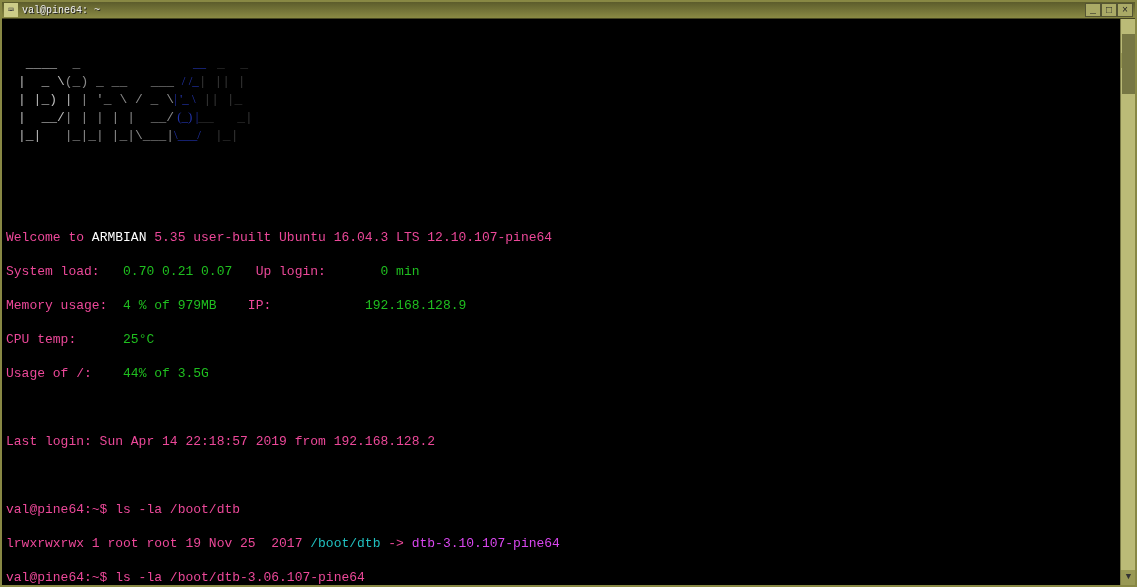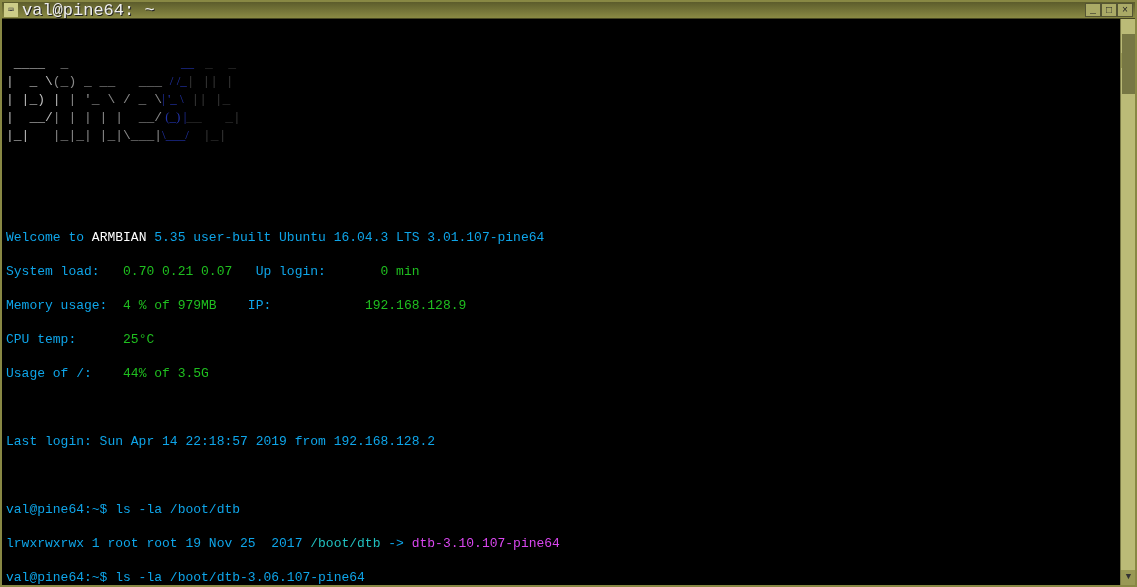--- a/index.html
+++ b/index.html
@@ -23,21 +23,21 @@
   }
   .titlebar .icon {
     width: 14px; height: 14px;
     background: #cccc88;
     margin-right: 4px;
     display:flex;align-items:center;justify-content:center;
     font-size:10px;color:#444;
   }
   .titlebar .title {
     color: #eee;
-    font-size: 17px;
+    font-size: 10px;
     flex: 1;
     text-shadow: 1px 1px #222;
   }
   .titlebar .btns { display: flex; gap: 0px; }
   .titlebar .btn {
     width: 16px; height: 14px;
     background: #aaaa66;
     border: 1px solid #555533;
     display:flex;align-items:center;justify-content:center;
     font-size:10px;color:#222;
@@ -62,25 +62,25 @@
   .scrollbar .up, .scrollbar .down {
     width:15px;height:15px;background:#999955;
     display:flex;align-items:center;justify-content:center;
     font-size:9px;color:#333;cursor:pointer;
   }
   .scrollbar .down{position:absolute;bottom:0;}
   .scrollbar .thumb{
     position:absolute;top:15px;left:1px;width:13px;height:60px;
     background:#777744;
   }
-  .c-orange { color: #0ea5e9; }
+  .c-orange { color: #ec4899; }
   .c-red { color: #ffffff; font-weight: normal; }
   .c-green { color: #1fbf1f; }
   .c-cyan { color: #20c0c0; }
-  .c-gray1 { color:#bbb;}
+  .c-gray1 { color:#bbb;margin-left:12px;}
   .c-gray2 { color:#888;}
   .c-gray3 { color:#555;}
   .c-gray4 { color:#333;}
   .c-navy  { color:#2233aa;font-family:Liberation Serif, serif;}
   .c-blue  { color:#d946ef;}
   .bold { font-weight:normal;}
 </style>
 </head>
 <body>
 
@@ -101,21 +101,21 @@
     <div class="down">▼</div>
   </div>
 <div><span class="c-gray1"> ____  </span><span class="c-gray2">_              </span><span class="c-navy"> __ </span><span class="c-gray3"> </span><span class="c-gray4">_  _   </span>
 <span class="c-gray1">|  _ \</span><span class="c-gray2">(_) _ __   ___ </span><span class="c-navy">/ /_</span><span class="c-gray4">| || |  </span>
 <span class="c-gray1">| |_) |</span><span class="c-gray2"> | '_ \ / _ \</span><span class="c-navy">| '_ \</span><span class="c-gray4"> || |_ </span>
 <span class="c-gray1">|  __/</span><span class="c-gray2">| | | | |  __/</span><span class="c-navy"> (_) |</span><span class="c-gray4">__   _|</span>
 <span class="c-gray1">|_|   </span><span class="c-gray2">|_|_| |_|\___|</span><span class="c-navy">\___/  </span><span class="c-gray4"> |_|  </span>
 </div>
 <div> </div>
 <div> </div>
-<div><span class="c-orange">Welcome to </span><span class="c-red">ARMBIAN</span><span class="c-orange"> 5.35 user-built Ubuntu 16.04.3 LTS 3.01.107-pine64</span></div>
+<div><span class="c-orange">Welcome to </span><span class="c-red">ARMBIAN</span><span class="c-orange"> 5.35 user-built Ubuntu 16.04.3 LTS 12.10.107-pine64</span></div>
 <div><span class="c-orange">System load:   </span><span class="c-green">0.70 0.21 0.07</span><span class="c-orange">   Up login:       </span><span class="c-green">0 min</span></div>
 <div><span class="c-orange">Memory usage:  </span><span class="c-green">4 % of 979MB</span><span class="c-orange">    IP:            </span><span class="c-green">192.168.128.9</span></div>
 <div><span class="c-orange">CPU temp:      </span><span class="c-green">25°C</span></div>
 <div><span class="c-orange">Usage of /:    </span><span class="c-green">44% of 3.5G</span></div>
 <div> </div>
 <div class="c-orange">Last login: Sun Apr 14 22:18:57 2019 from 192.168.128.2</div>
 <div> </div>
 <div><span class="c-orange">val@pine64:~$ </span><span class="c-orange">ls -la /boot/dtb</span></div>
 <div><span class="c-orange">lrwxrwxrwx 1 root root 19 Nov 25  2017 </span><span class="c-cyan bold">/boot/dtb</span><span class="c-orange"> -&gt; </span><span class="c-blue bold">dtb-3.10.107-pine64</span></div>
 <div><span class="c-orange">val@pine64:~$ </span><span class="c-orange">ls -la /boot/dtb-3.06.107-pine64</span></div>

